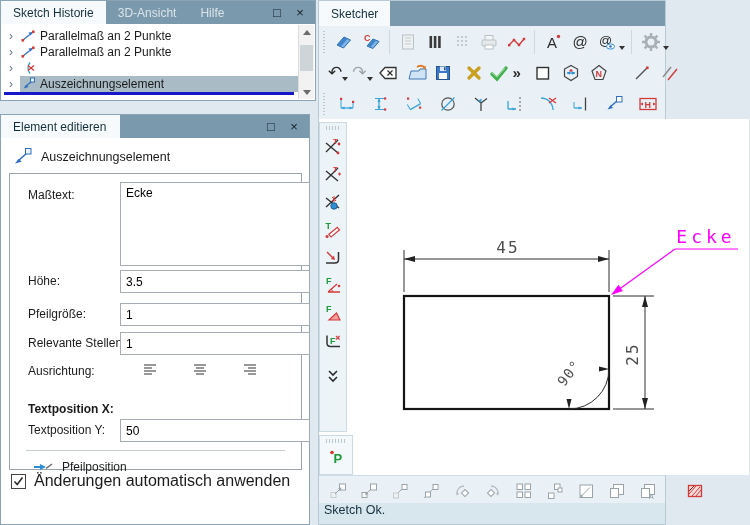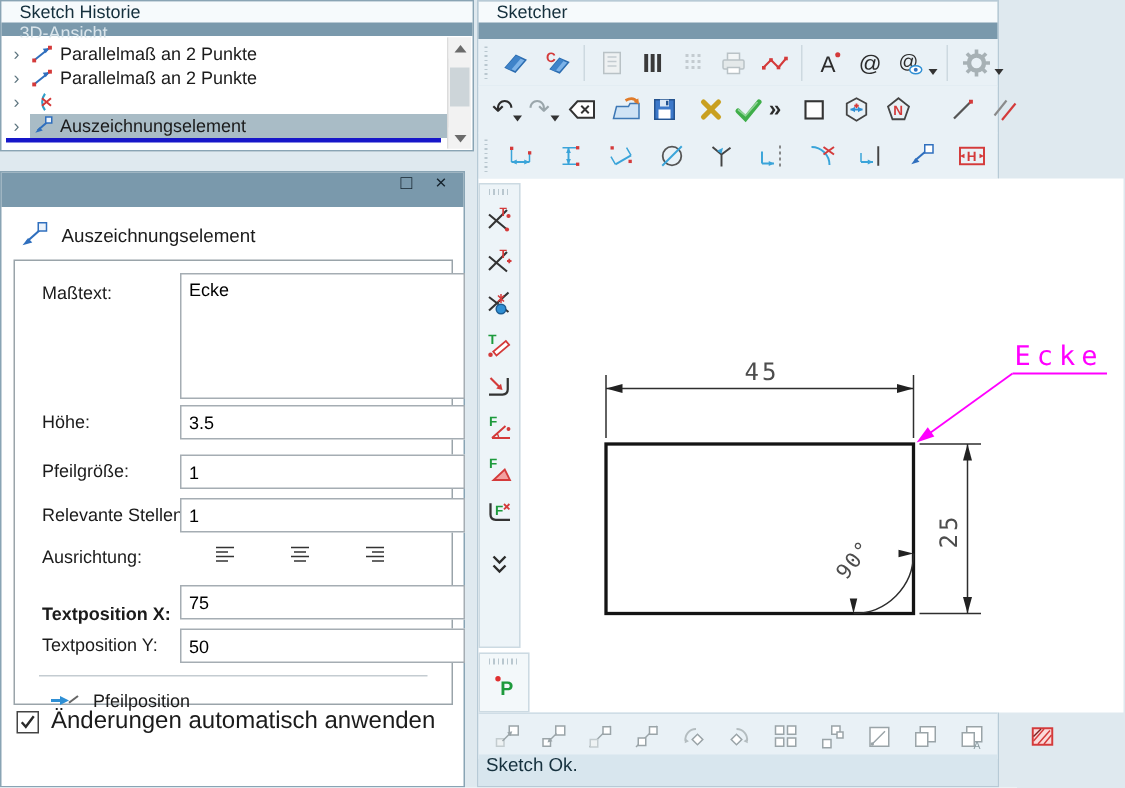--- a/index.html
+++ b/index.html
@@ -1,19 +1,19 @@
 <!DOCTYPE html>
 <html><head>
 <meta charset="utf-8">
 <style>
   html,body{margin:0;padding:0;}
   .app{position:relative;width:750px;height:525px;background:#dfe9ef;font-family:"Liberation Sans",sans-serif;overflow:hidden;color:#1b1b1b;}
   .panel{position:absolute;background:#fff;border:1px solid #89a4b4;box-sizing:border-box;}
   
-  .tbar{position:absolute;left:0;top:0;right:0;height:23px;background:#7a99ac;display:flex;align-items:stretch;flex-direction:column;}
+  .tbar{position:absolute;left:0;top:0;right:0;height:23px;background:#7a99ac;display:flex;align-items:stretch;}
   .tab{display:flex;align-items:center;padding:0 12px;font-size:12px;color:#d9e4ea;cursor:default;}
   .tab.active{background:#f6fafc;color:#15303d;}
   .winbtns{margin-left:auto;display:flex;align-items:center;gap:9px;padding-right:8px;}
   .winbtn{color:#14212b;font-size:13px;line-height:13px;width:14px;text-align:center;cursor:default;}
   
   .tree{position:absolute;left:1px;right:17px;top:24px;bottom:1px;background:#fff;}
   .trow{display:flex;align-items:center;height:16px;font-size:12px;}
   .chev{width:18px;text-align:center;color:#5f7680;font-size:12px;line-height:12px;}
   .hl{display:flex;align-items:center;flex:1;height:16px;gap:4px;}
   .trow.sel .hl{background:#a9bcc6;}
@@ -143,20 +143,23 @@
         </div>
       <div class="thumb"></div>
       <div class="sbtn bottom">
           <span class="tri-down"></span>
         </div>
     </div>
   </div>
 
   <div class="panel" style="left:0;top:114px;width:310px;height:411px;">
     <div class="tbar">
+      <div class="tab active" style="min-width:95px;">
+          <span>Element editieren</span>
+        </div>
       <div class="winbtns">
         <span class="winbtn">□</span>
         <span class="winbtn">×</span>
       </div>
     </div>
 
     <div class="ed-head">
       <span>
         <svg width="22" height="20" viewBox="0 0 22 20">
             <line x1="16" y1="6" x2="7" y2="14" stroke="#2f6fbe" stroke-width="1.5"></line>
@@ -206,21 +209,20 @@
             <g stroke="#333" stroke-width="1">
               <line x1="1" y1="2" x2="13" y2="2"></line>
               <line x1="5" y1="5" x2="13" y2="5"></line>
               <line x1="1" y1="8" x2="13" y2="8"></line>
               <line x1="5" y1="11" x2="13" y2="11"></line>
             </g>
           </svg>
       </span>
 
       <span class="flabel" style="top:228px;font-weight:bold;">Textposition X:</span>
-      <input class="finput" style="top: 216px;" value="75">
 
       <span class="flabel" style="top:249px;">Textposition Y:</span>
       <input class="finput" style="top: 245px;" value="50">
 
       <div class="sepline" style="top:276px;"></div>
 
       <div class="arrowrow" style="top:286px;">
         <span>
           <svg width="22" height="14" viewBox="0 0 22 14">
               <line x1="2" y1="7" x2="9" y2="7" stroke="#2f8fd4" stroke-width="2"></line>

